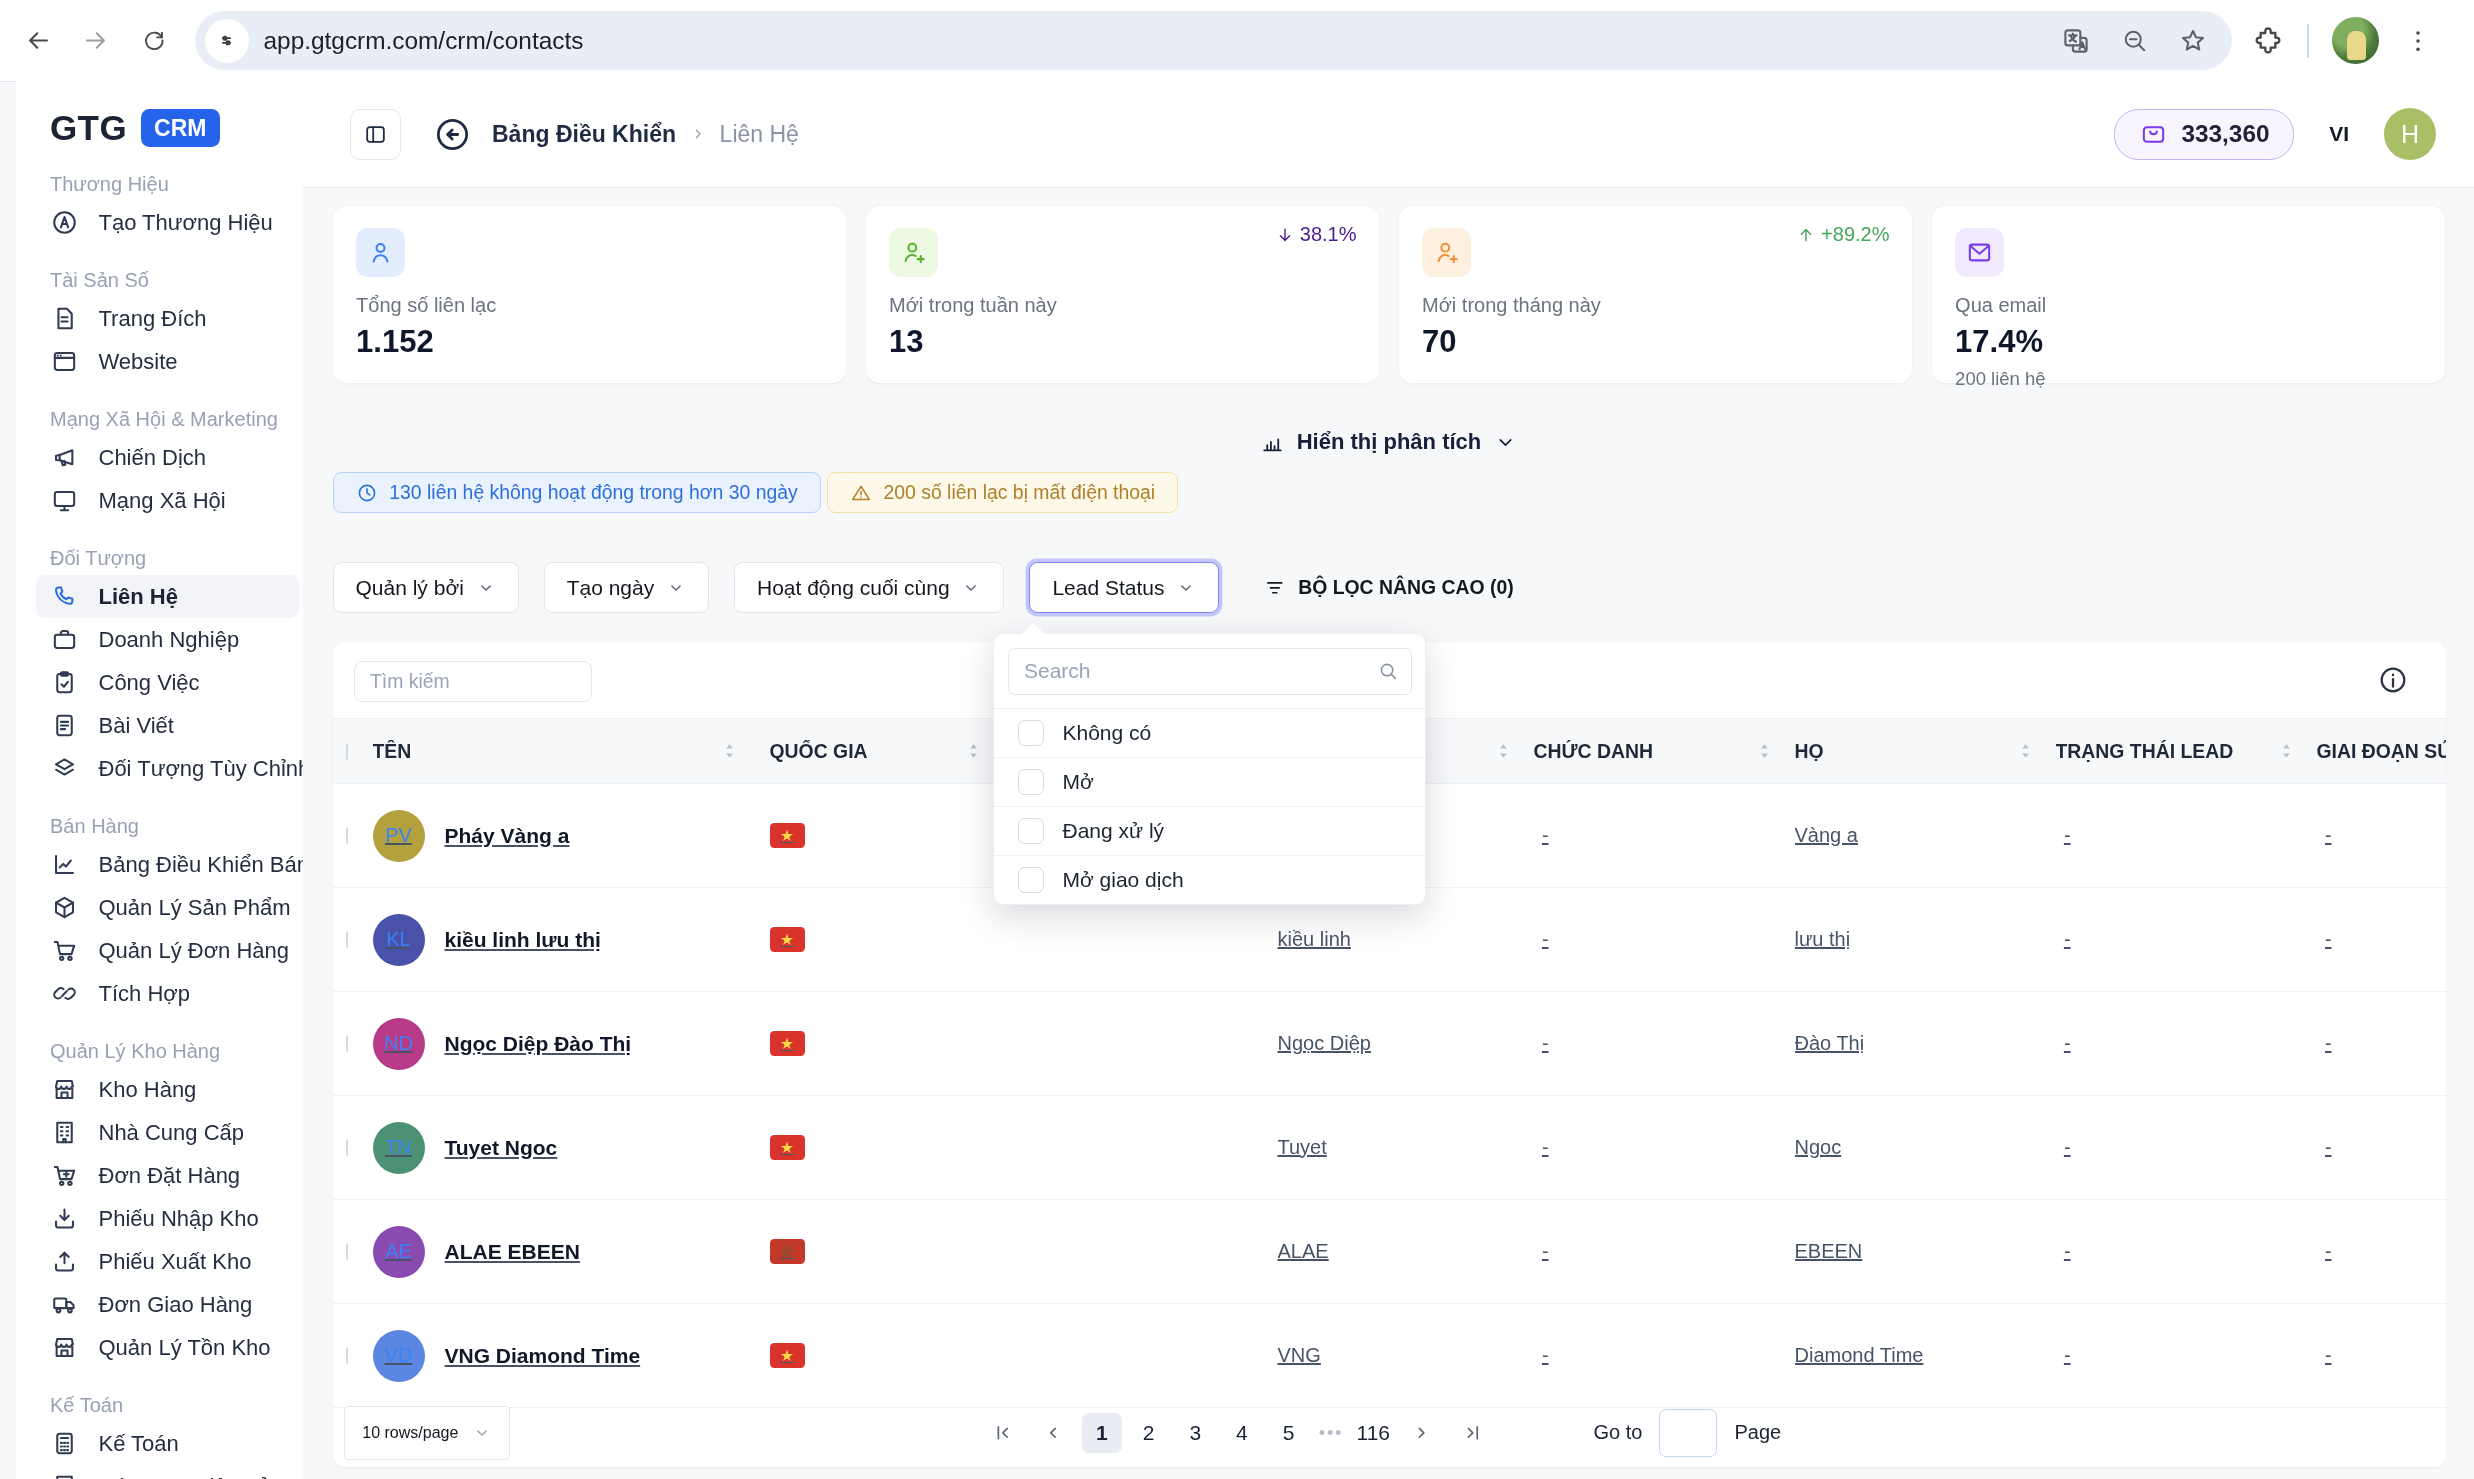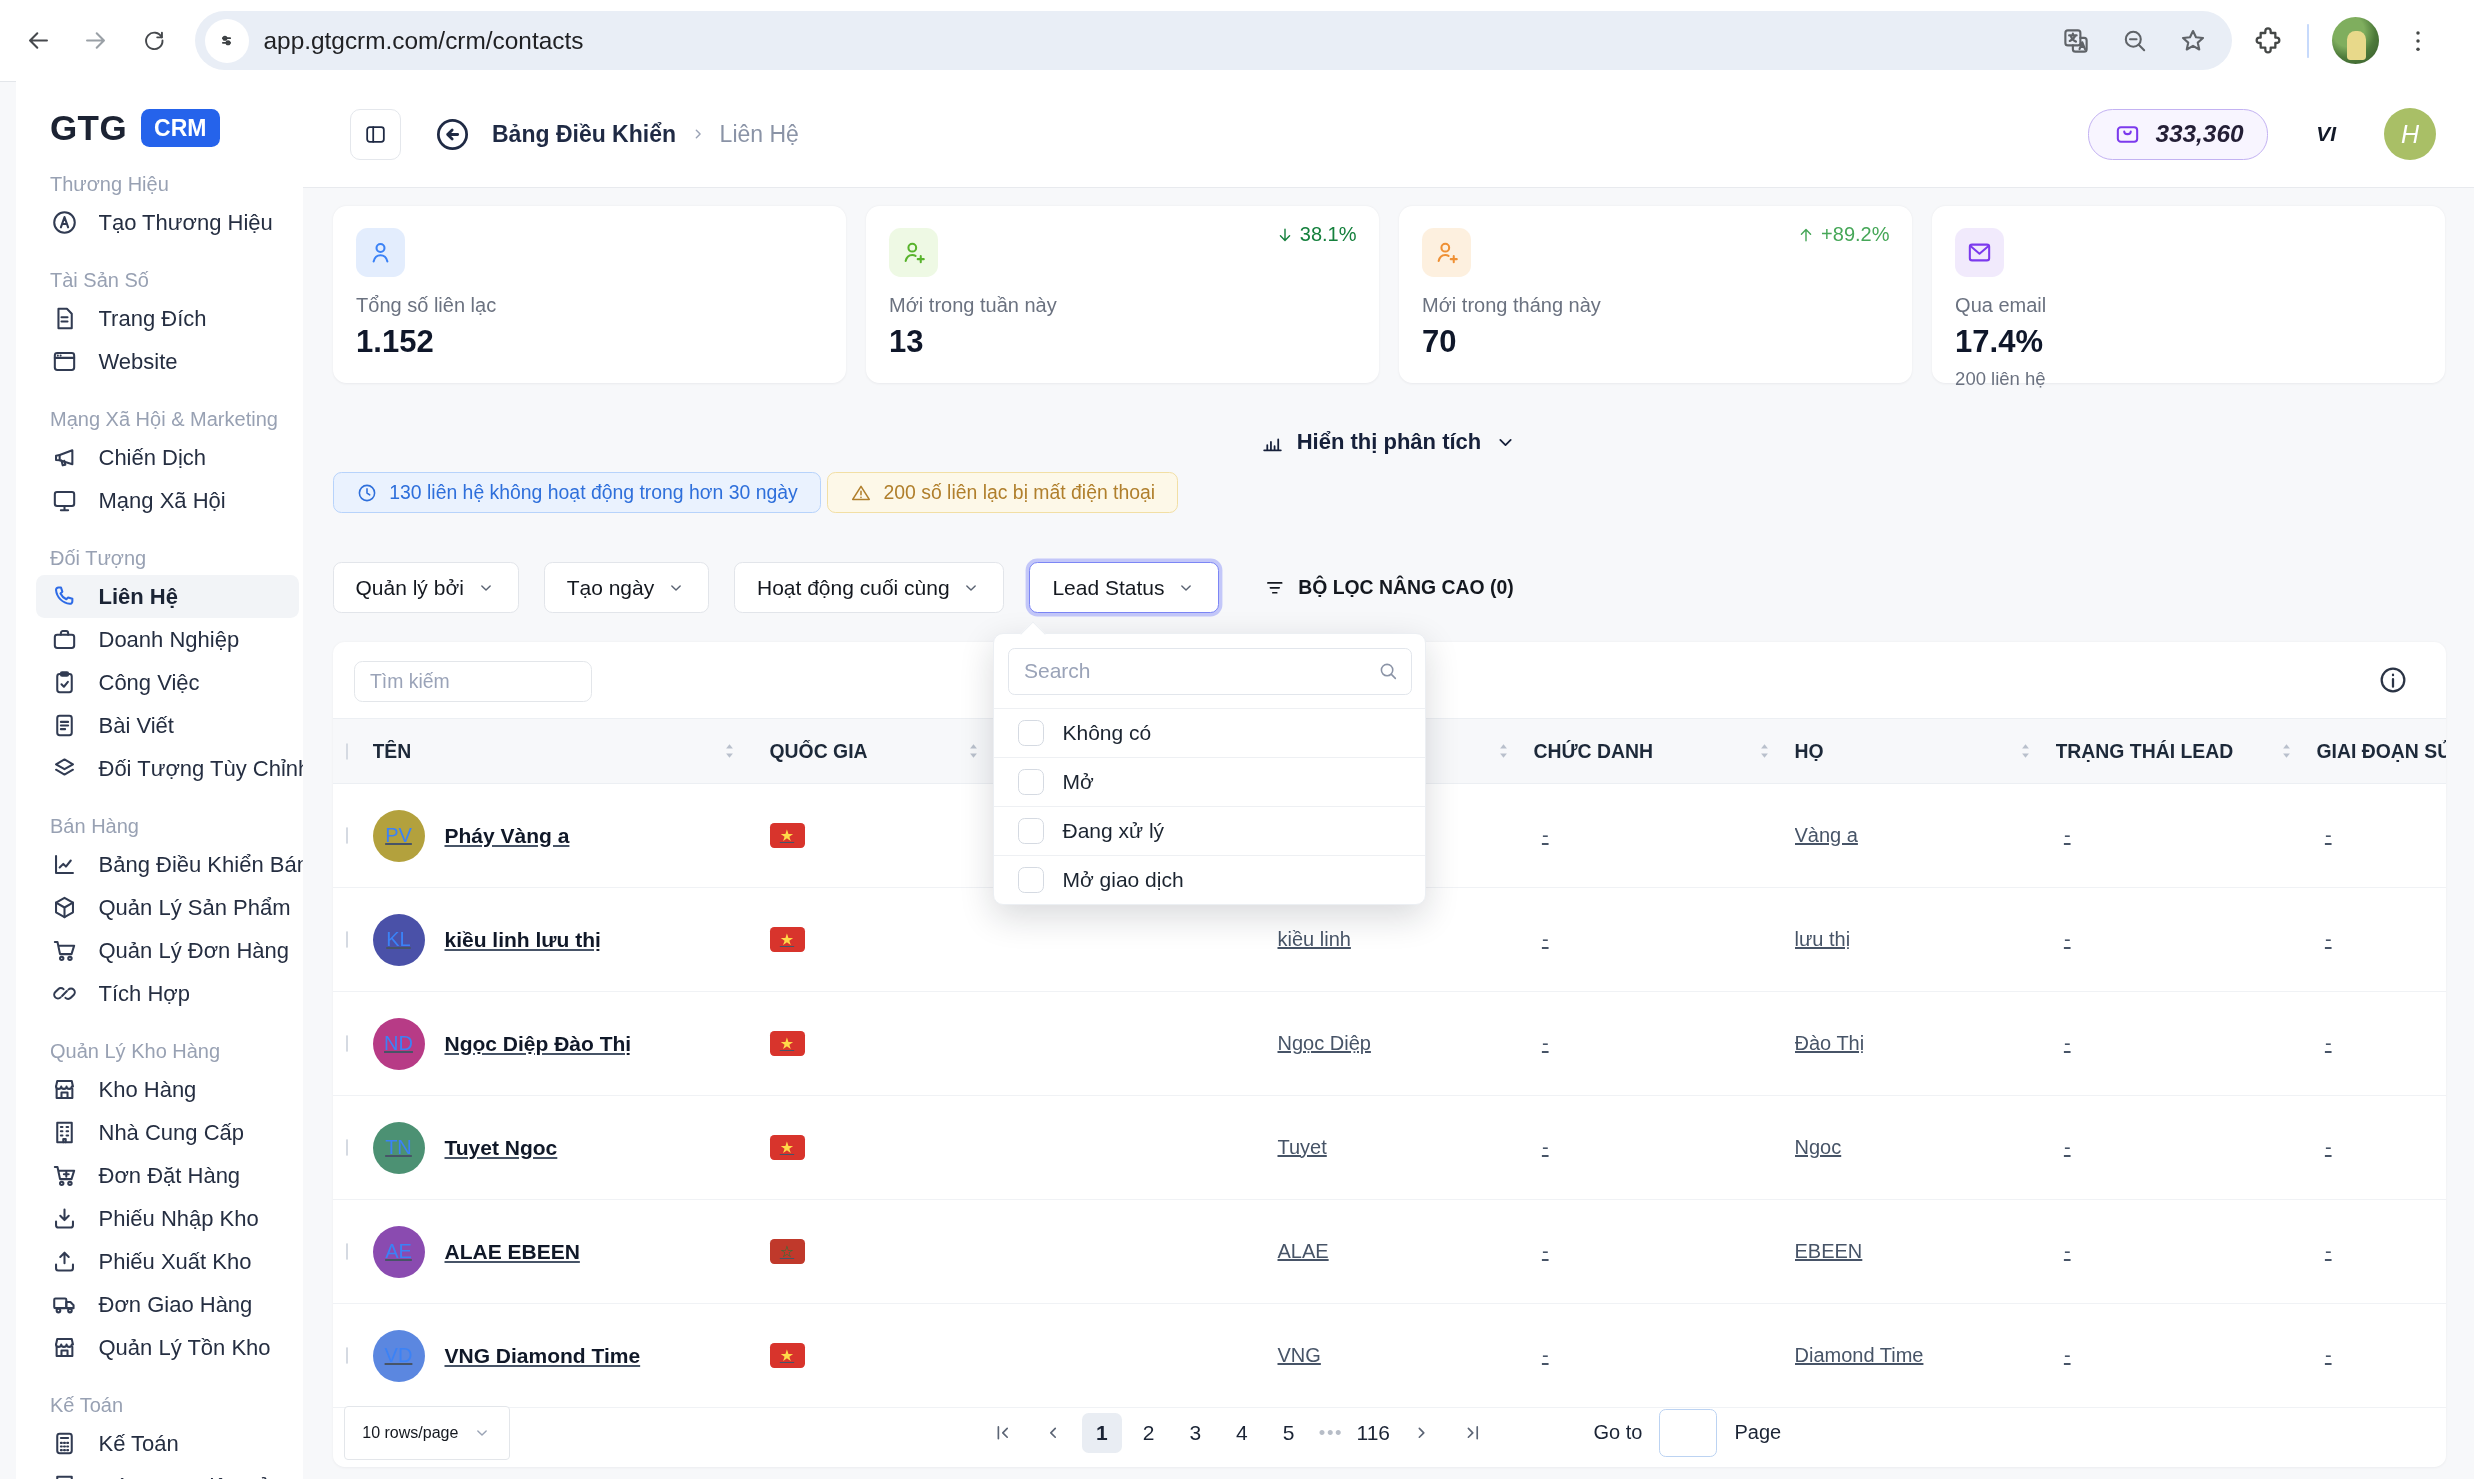--- a/index.html
+++ b/index.html
@@ -35,38 +35,38 @@
   
   .content{position:absolute;left:303px;top:0;width:2172px;height:1399px;background:#f7f8fa;}
   .topbar{position:absolute;left:0;top:0;width:2172px;height:106px;background:#fff;border-bottom:0.8px solid #e8eaee;
     display:flex;align-items:center;}
   .panelbtn{width:49px;height:49px;border:0.8px solid #e4e7ec;border-radius:10px;margin-left:47px;display:flex;align-items:center;justify-content:center;color:#1f2a44;}
   .backcirc{width:39px;height:39px;margin-left:32px;color:#1f2a44;}
   .crumbs{display:flex;align-items:center;gap:11.8px;margin-left:20px;font-size:23px;}
   .crumb-main{font-weight:bold;color:#1f2a44;}
   .crumb-sep{color:#9aa3b5;}
   .crumb-cur{color:#8a93a6;}
-  .topbar-right{margin-left:auto;display:flex;align-items:center;margin-right:39px;gap:48px;font-style:italic;}
+  .topbar-right{margin-left:auto;display:flex;align-items:center;margin-right:39px;gap:35px;}
   .credits{display:flex;align-items:center;gap:13.5px;height:49px;padding:0 23.6px;border:1.7px solid #c3b2f2;border-radius:24.4px;background:#f8f5ff;}
   .credits .ic{width:29px;height:29px;color:#7c3aed;}
   .credits-num{font-size:24.4px;font-weight:bold;color:#241f36;}
   .lang{font-size:21px;font-weight:bold;color:#111827;}
   .user-avatar{width:52px;height:52px;border-radius:50%;background:#a9bf66;color:#fff;font-size:25px;display:flex;align-items:center;justify-content:center;}
   
   .stats{position:absolute;left:29.5px;top:125px;width:2113px;display:flex;gap:20px;}
   .card{position:relative;width:513px;height:177px;background:#fff;border-radius:13.5px;box-shadow:0 0.8px 2.5px rgba(16,24,40,.06);}
   .card-ic{position:absolute;left:23.6px;top:22px;width:49px;height:49px;border-radius:11.8px;display:flex;align-items:center;justify-content:center;}
   .card-ic .ic{width:29px;height:29px;}
   .ic-blue{background:#e3edfd;color:#3b82f6;} .ic-green{background:#eef9e4;color:#58b32c;}
   .ic-orange{background:#fdf0df;color:#ef9034;} .ic-purple{background:#f1eafc;color:#7c3aed;}
   .card-label{position:absolute;left:23.6px;top:88px;font-size:20px;color:#6b7280;}
   .card-value{position:absolute;left:23.6px;top:118px;font-size:31px;font-weight:bold;color:#0f172a;}
   .card-sub{position:absolute;left:23.6px;top:162px;font-size:18.5px;color:#6b7280;}
   .delta{position:absolute;right:22px;top:17px;font-size:20px;display:flex;align-items:center;gap:5px;}
-  .delta.down{color:#15803d;} .delta.up{color:#46a758;}
+  .delta.down{color:#4c1d95;} .delta.up{color:#46a758;}
   .delta .ic{width:20px;height:20px;}
   
   .analytics{position:absolute;left:0;top:335px;width:2172px;display:flex;justify-content:center;}
   .analytics-inner{display:flex;align-items:center;gap:11.8px;font-size:22px;font-weight:bold;color:#16203a;margin-top:13px;}
   .analytics-inner .ic{width:25px;height:25px;}
   .alerts{position:absolute;left:29.5px;top:391px;display:flex;gap:6px;}
   .pill{height:39px;display:flex;align-items:center;gap:11.8px;padding:0 22px;border-radius:8.4px;font-size:19.4px;}
   .pill .ic{width:22px;height:22px;}
   .pill.info{background:#eaf2fe;border:0.8px solid #b7d3fb;color:#2e6fdb;}
   .pill.warn{background:#fdf8e8;border:0.8px solid #f2dfa4;color:#b07f2c;}

